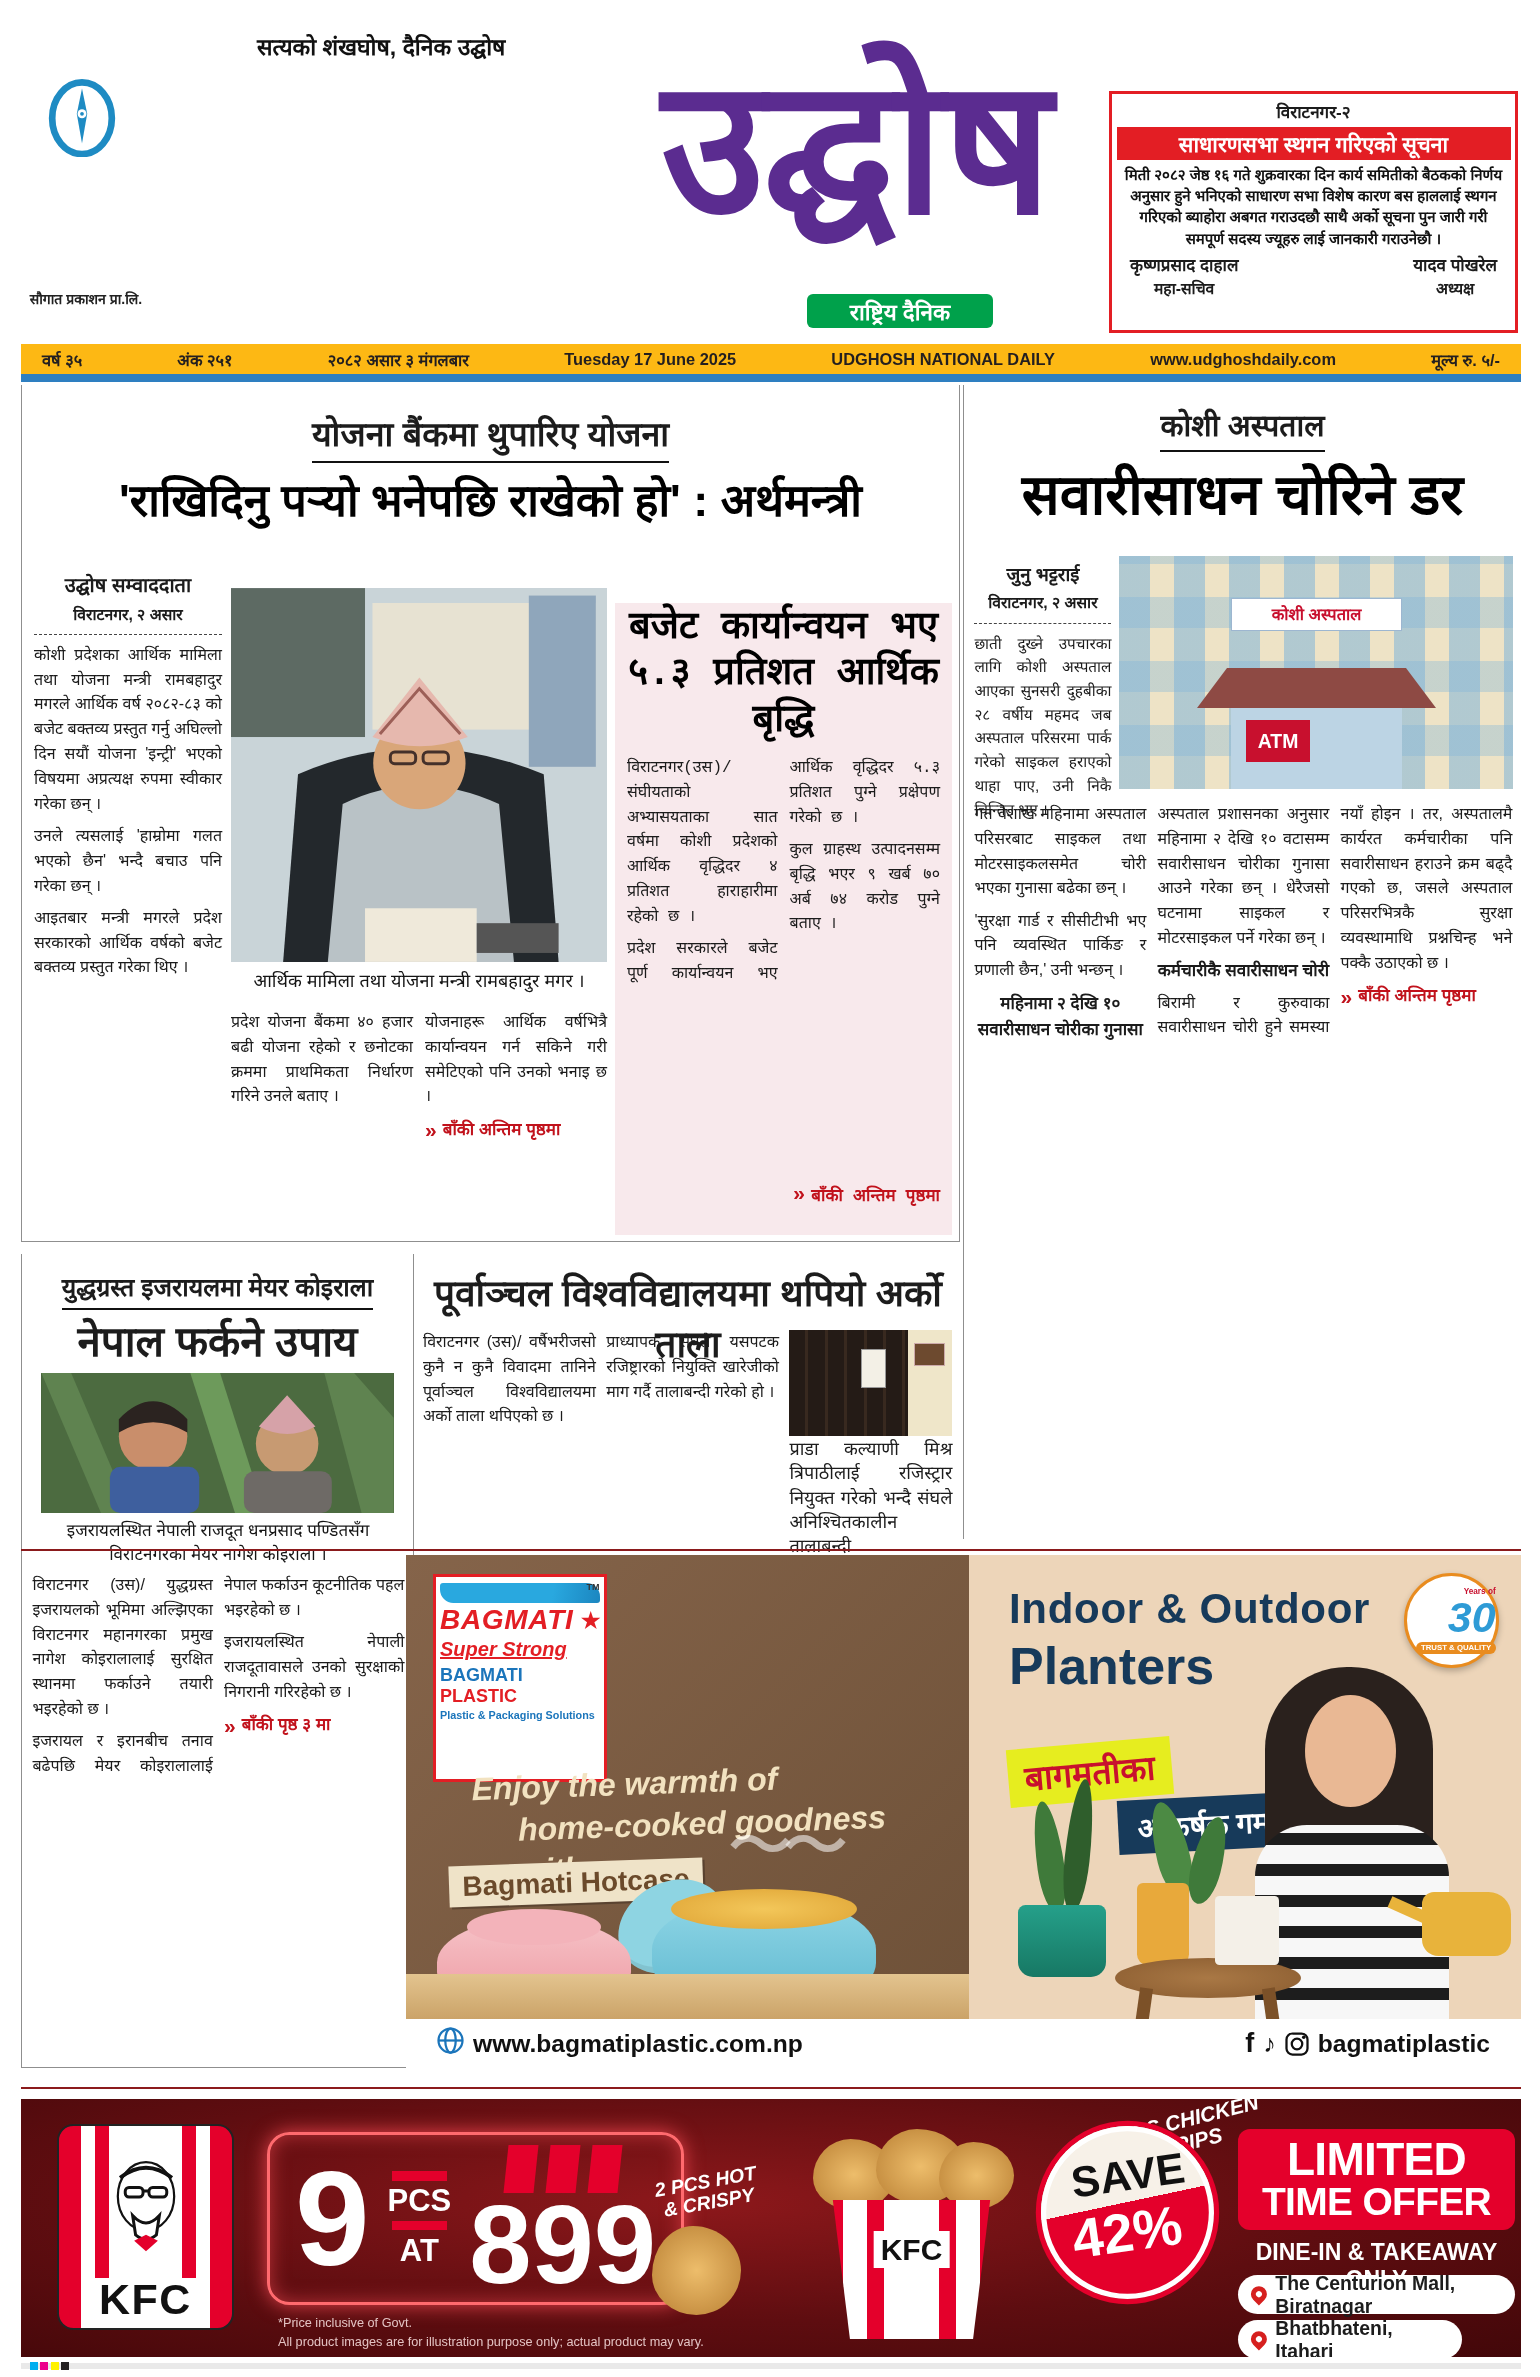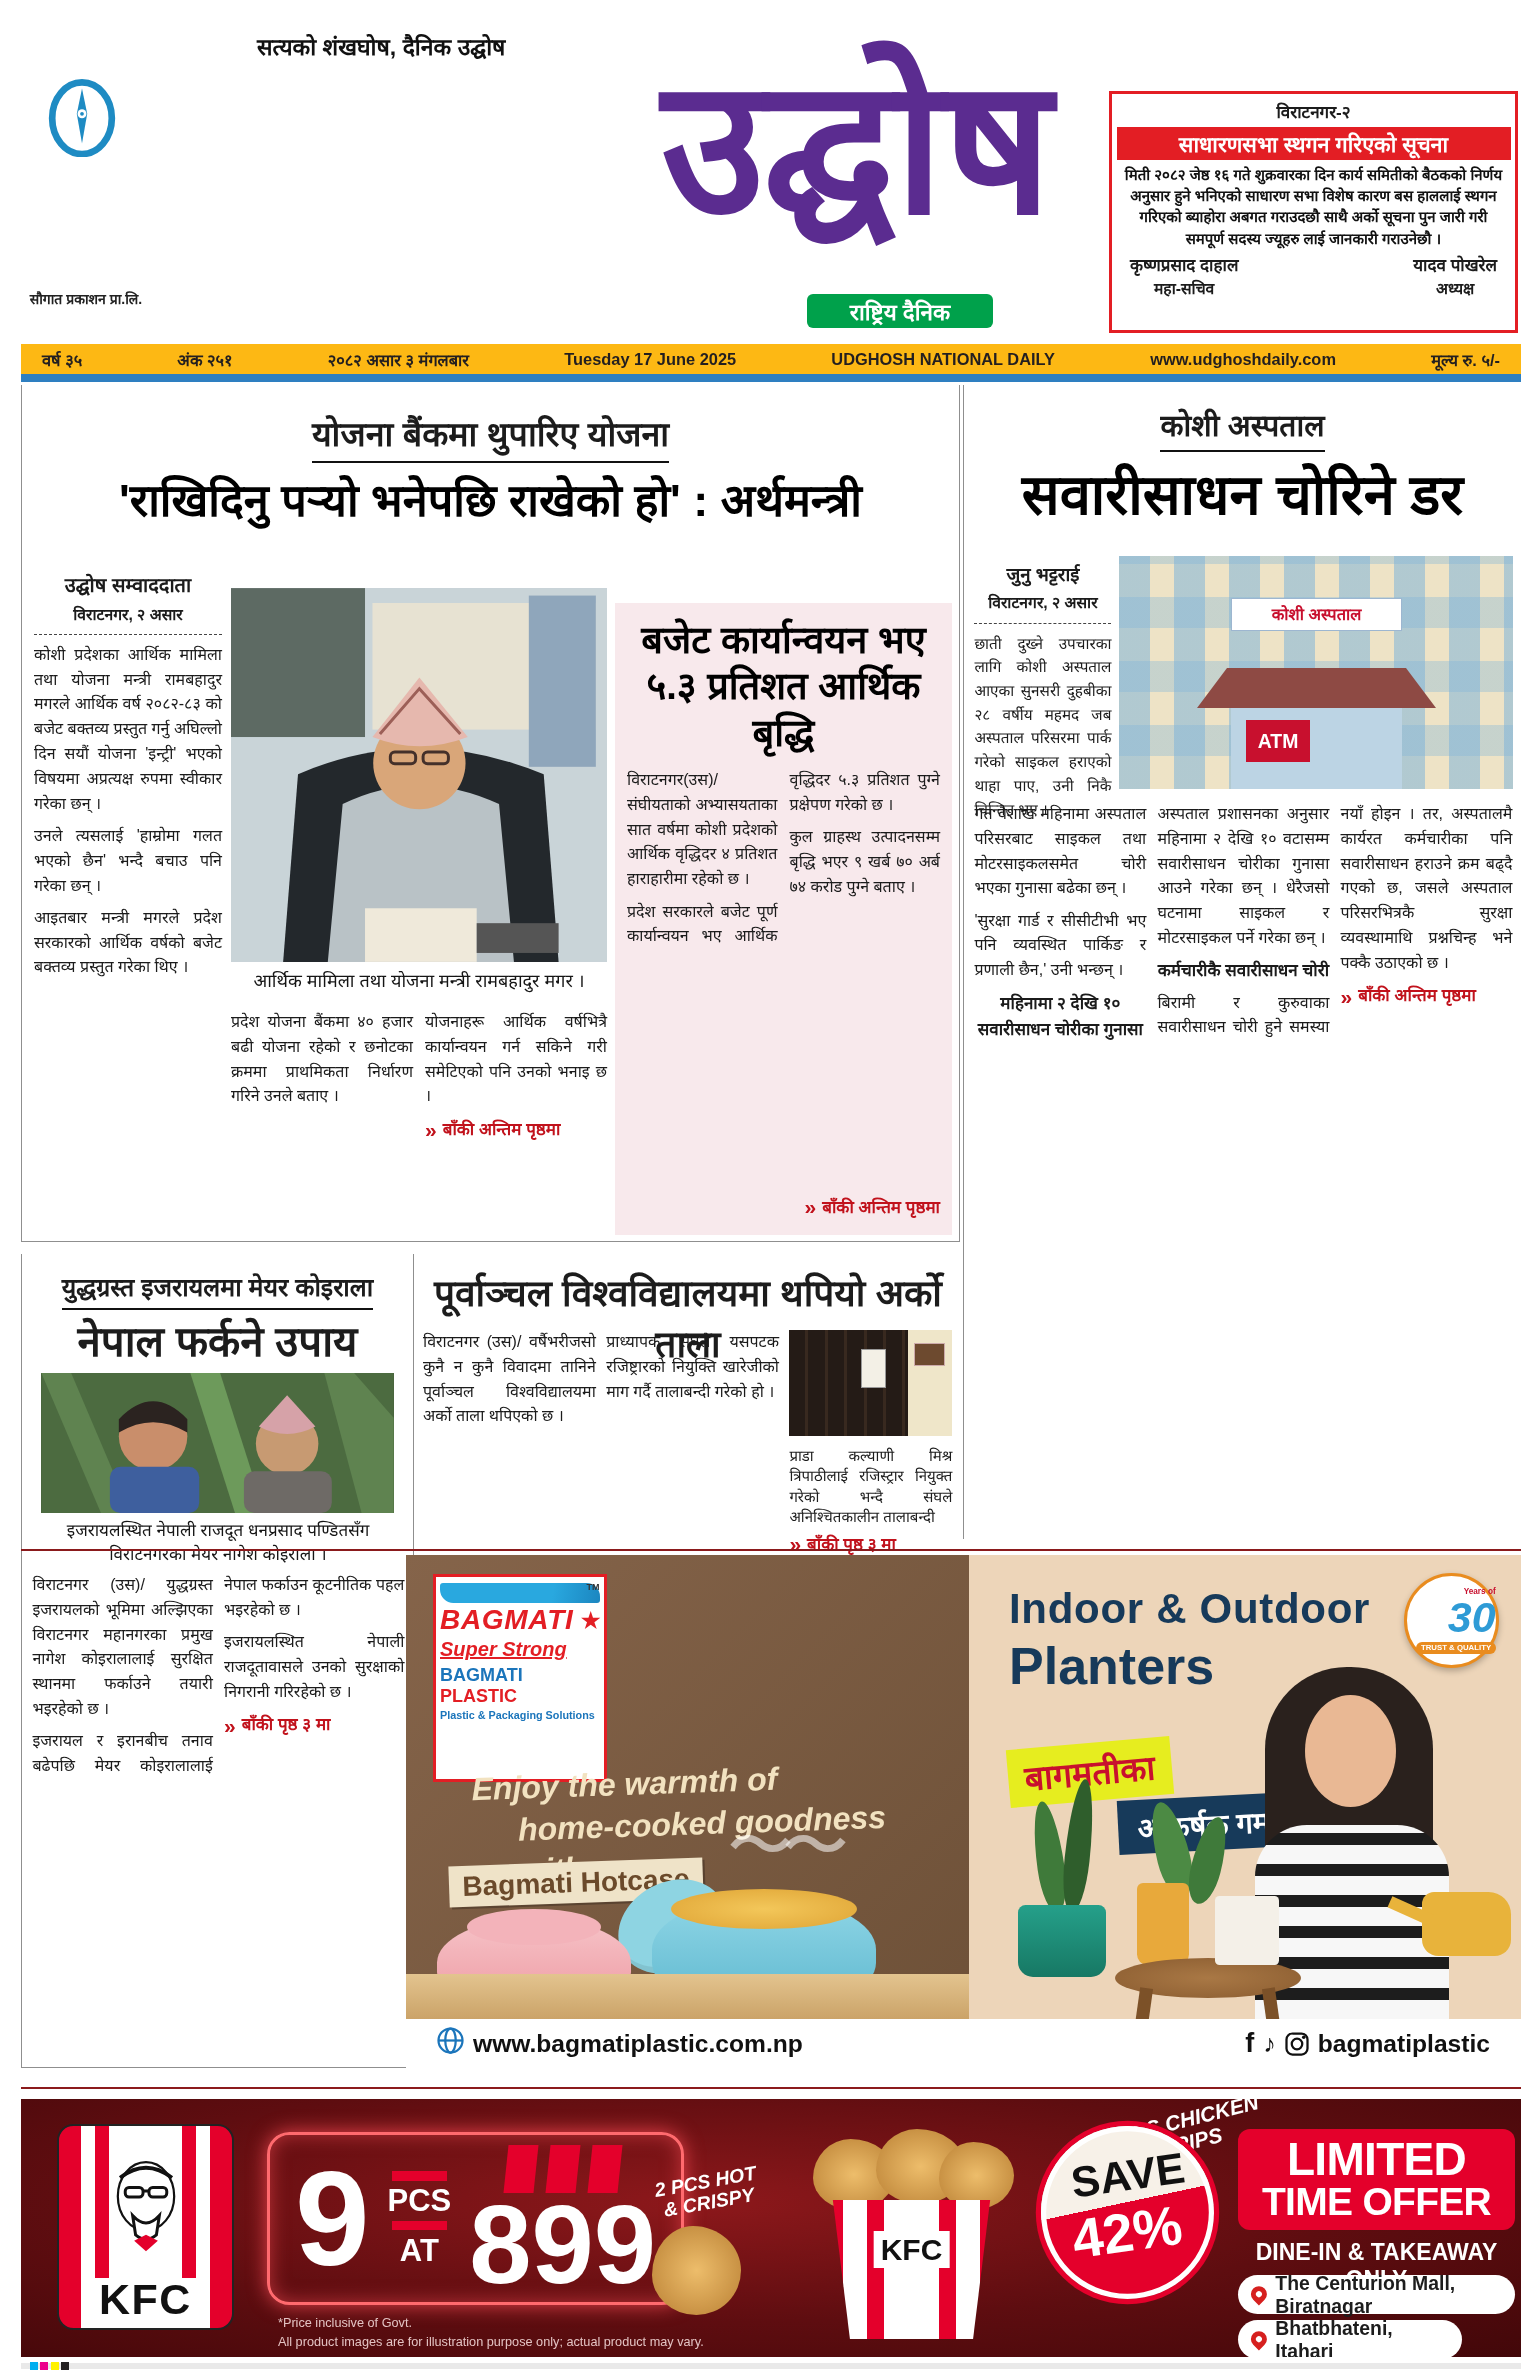--- a/index.html
+++ b/index.html
@@ -44,21 +44,21 @@
   .subhead { font-weight:800; font-size:17px; text-align:center; margin:6px 0; }
 
   
   .story1 { position:absolute; left:21px; top:385px; width:939px; height:857px; border:0.7px solid #8f8f8f; border-top:none; }
   .s1-kicker { position:absolute; left:0; top:25px; width:100%; font-size:34px; }
   .s1-head { position:absolute; left:0; top:83px; width:100%; text-align:center; font-size:45px; font-weight:800; color:#000; }
   .s1-col1 { position:absolute; left:12px; top:185px; width:188px; height:656px; }
   .s1-photo { position:absolute; left:209px; top:203px; width:376px; height:374px; overflow:hidden; background:#c6d2d6; }
   .s1-caption { position:absolute; left:209px; top:584px; width:376px; }
   .s1-cols { position:absolute; left:209px; top:625px; width:376px; height:221px; column-count:2; column-gap:12px; }
-  .s1-pink { position:absolute; left:593px; top:218px; width:337px; height:632px; background:#F8E9EC; padding:14px 12px; }
+  .s1-pink { position:absolute; left:593px; top:218px; width:337px; height:632px; background:#F8E9EC; padding:2px 12px;font-family:Liberation Mono, monospace; }
   .pink-head { font-size:38px; line-height:1.22; font-weight:800; text-align:center; color:#000; margin-bottom:12px; }
   .pink-cols { column-count:2; column-gap:12px; height:417px; }
   .pink-more { display:flex; justify-content:flex-end; margin-top:10.4px; }
 
   
   .koshi { position:absolute; left:963px; top:385px; width:558px; height:1154px; border-left:0.7px solid #8f8f8f; }
   .k-kicker { position:absolute; left:0; top:19.4px; width:100%; font-size:30px; }
   .k-head { position:absolute; left:0; top:69px; width:100%; text-align:center; font-size:56px; font-weight:800; color:#000; }
   .k-bylinecol { position:absolute; left:10.4px; top:176px; width:137px; }
   .k-photo { position:absolute; left:155px; top:171px; width:394px; height:233px; overflow:hidden; background:#EDE3C6; }
@@ -72,21 +72,21 @@
   .i-caption { position:absolute; left:12px; top:265px; width:368px; font-size:17px; }
   .i-cols { position:absolute; left:10.4px; top:319px; width:372px; height:477px; column-count:2; column-gap:11.2px; }
 
   
   .university { position:absolute; left:417px; top:1258px; width:542px; height:282px; }
   .u-head { text-align:center; font-size:37px; font-weight:800; padding-top:7.5px; }
   .u-flex { position:absolute; left:6px; top:72px; width:530px; display:flex; gap:10.4px; }
   .u-text { width:356px; column-count:2; column-gap:10.4px; }
   .u-fig { width:163px; }
   .u-photo { width:100%; height:106px; background:#241b16; overflow:hidden; position:relative; }
-  .u-cap { font-size:15px; line-height:1.35; text-align:justify; margin-top:10px; }
+  .u-cap { font-size:18px; line-height:1.35; text-align:justify; margin-top:1px; }
   .u-more { margin-top:4.5px; }
 
   .rule-red { position:absolute; left:21px; width:1500px; height:2.2px; background:#8B1A1C; }
 
   
   .bagmati { position:absolute; left:406px; top:1555px; width:1115px; height:513px; }
   .bg-left { position:absolute; left:0; top:0; width:563px; height:464px; background:linear-gradient(135deg,#85644a,#6e5138); overflow:hidden; }
   .bp-logo-card { position:absolute; left:27px; top:19.4px; width:174px; height:208px; background:#fff; border:3px solid #E31E24; padding:6px 4px; }
   .blc-wave { height:19.4px; background:linear-gradient(100deg,#29A8DF 70%, #1b86c0); border-radius:3px 13.4px 3px 13.4px; }
   .blc-name-row { display:flex; align-items:center; gap:6px; margin:1.5px 0; }

